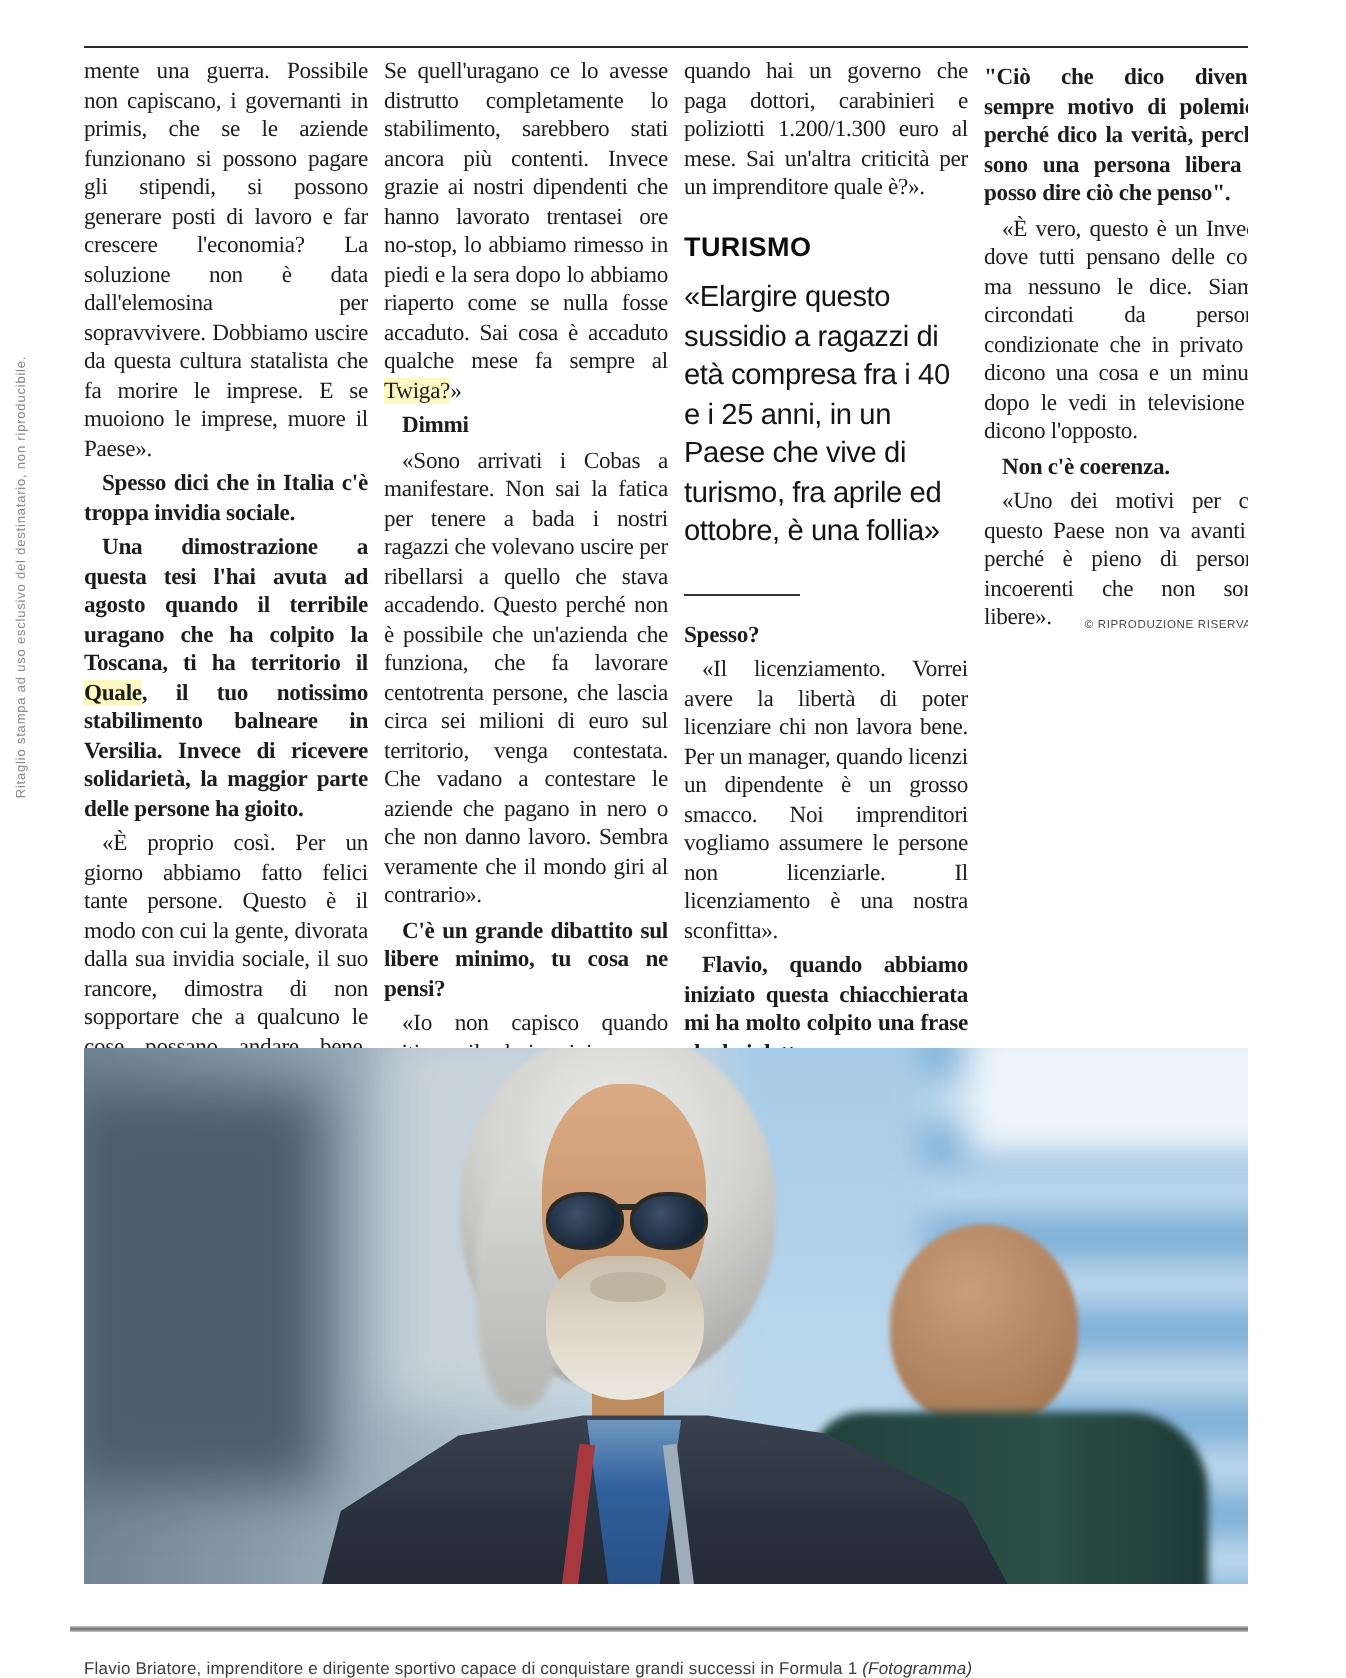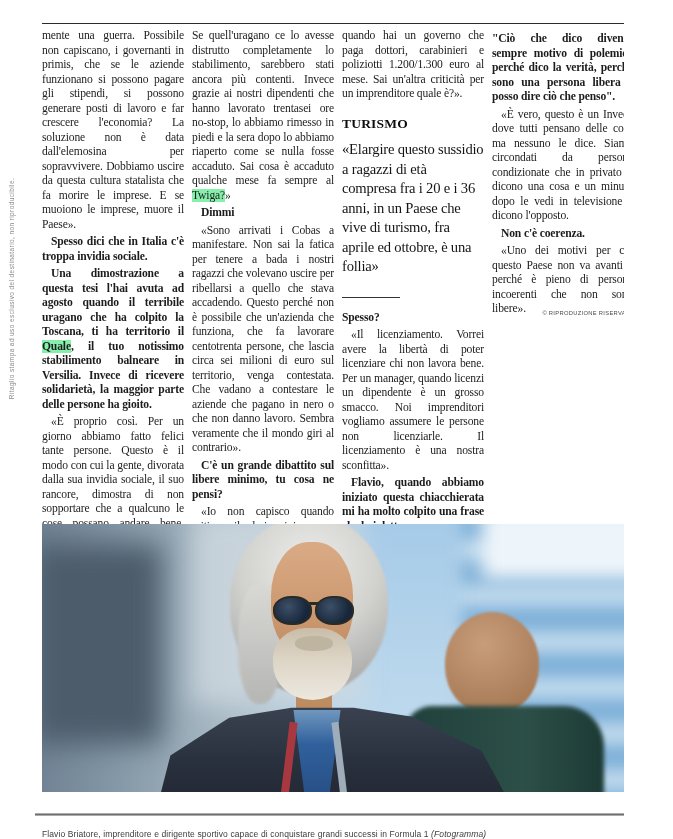--- a/index.html
+++ b/index.html
@@ -10,22 +10,22 @@
         background:linear-gradient(180deg,#c9c9c9,#6f6f6f 50%,#c9c9c9);}
   .sidenote{position:absolute;left:-139px;top:285px;width:300px;text-align:center;
         transform:rotate(-90deg);font-family:"Liberation Sans",sans-serif;
         font-size:6.5px;color:#8a8a8a;letter-spacing:0.4px;white-space:nowrap;}
   .col{position:absolute;top:29px;width:142px;font-size:11.6px;line-height:14.5px;
         text-align:justify;letter-spacing:-0.15px;}
   #col1{left:42px;} #col2{left:192px;} #col3{left:342px;} #col4{left:492px;width:141px;}
   .col p{margin:0;}
   .col p.q{font-weight:bold;margin:3px 0;}
   .col p.ind{text-indent:9px;}
-  .hl{background:#86efac;}
-  .feature{margin:15px 0 11px;font-family:Liberation Serif, serif;}
+  .hl{background:#fef9c3;}
+  .feature{margin:15px 0 11px;font-family:Liberation Sans, sans-serif;}
   .feature .ft{font-size:13.5px;font-weight:bold;letter-spacing:0.2px;margin:0 0 9px;color:#0d0d0d;}
   .feature .fq{font-size:14.6px;line-height:19.5px;color:#141414;text-align:left;
         letter-spacing:-0.2px;font-weight:400;}
   .feature .rule{width:58px;height:1px;background:#333;margin:20px 0 13px;}
   .copyright{text-align:right;font-family:"Liberation Sans",sans-serif;font-size:5.8px;
         color:#4a4a4a;letter-spacing:0.3px;margin-top:-11px;}
   
   #photo{position:absolute;left:42px;top:524px;width:590px;height:268px;overflow:hidden;
         background:linear-gradient(180deg,#a6cbe8 0%,#bad7ec 60%,#c4dcee 100%);}
   #photo .layer{position:absolute;}
@@ -87,21 +87,21 @@
       <p class="a"><span>Se quell'uragano ce lo avesse distrutto completamente lo stabilimento, sarebbero stati ancora più contenti. Invece grazie ai nostri dipendenti che hanno lavorato trentasei ore no-stop, lo abbiamo rimesso in piedi e la sera dopo lo abbiamo riaperto come se nulla fosse accaduto. Sai cosa è accaduto qualche mese fa sempre al </span><span class="hl">Twiga?</span><span>»</span></p>
       <p class="q ind"><span>Dimmi</span></p>
       <p class="a ind"><span>«Sono arrivati i Cobas a manifestare. Non sai la fatica per tenere a bada i nostri ragazzi che volevano uscire per ribellarsi a quello che stava accadendo. Questo perché non è possibile che un'azienda che funziona, che fa lavorare centotrenta persone, che lascia circa sei milioni di euro sul territorio, venga contestata. Che vadano a contestare le aziende che pagano in nero o che non danno lavoro. Sembra veramente che il mondo giri al contrario».</span></p>
       <p class="q ind"><span>C'è un grande dibattito sul libere minimo, tu cosa ne pensi?</span></p>
       <p class="a ind"><span>«Io non capisco quando criticano il salario minimo</span></p>
     </div>
   <div class="col" id="col3">
       <p class="a"><span>quando hai un governo che paga dottori, carabinieri e poliziotti 1.200/1.300 euro al mese. Sai un'altra criticità per un imprenditore quale è?».</span></p>
       <div class="feature">
         <div class="ft">TURISMO</div>
-        <div class="fq">«Elargire questo sussidio a ragazzi di età compresa fra i 20 e i 36 anni, in un Paese che vive di turismo, fra aprile ed ottobre, è una follia»</div>
+        <div class="fq">«Elargire questo sussidio a ragazzi di età compresa fra i 40 e i 25 anni, in un Paese che vive di turismo, fra aprile ed ottobre, è una follia»</div>
         <div class="rule"></div>
       </div>
       <p class="q"><span>Spesso?</span></p>
       <p class="a ind"><span>«Il licenziamento. Vorrei avere la libertà di poter licenziare chi non lavora bene. Per un manager, quando licenzi un dipendente è un grosso smacco. Noi imprenditori vogliamo assumere le persone non licenziarle. Il licenziamento è una nostra sconfitta».</span></p>
       <p class="q ind"><span>Flavio, quando abbiamo iniziato questa chiacchierata mi ha molto colpito una frase che hai detto:</span></p>
     </div>
   <div class="col" id="col4">
       <p class="q"><span>"Ciò che dico diventa sempre motivo di polemica perché dico la verità, perché sono una persona libera e posso dire ciò che penso".</span></p>
       <p class="a ind"><span>«È vero, questo è un Invece dove tutti pensano delle cose ma nessuno le dice. Siamo circondati da persone condizionate che in privato ti dicono una cosa e un minuto dopo le vedi in televisione e dicono l'opposto.</span></p>
       <p class="q ind"><span>Non c'è coerenza.</span></p>

